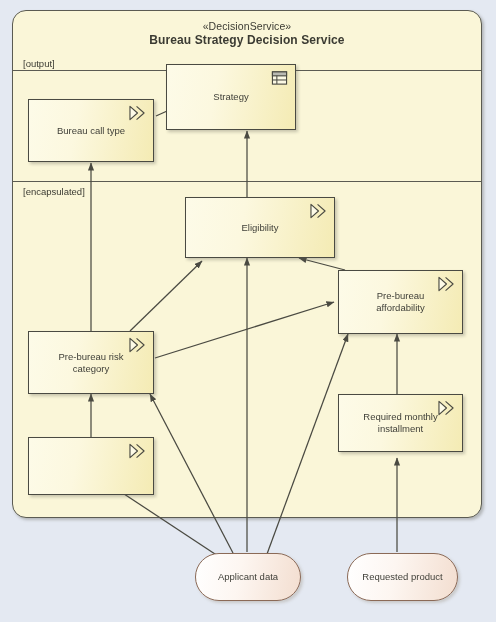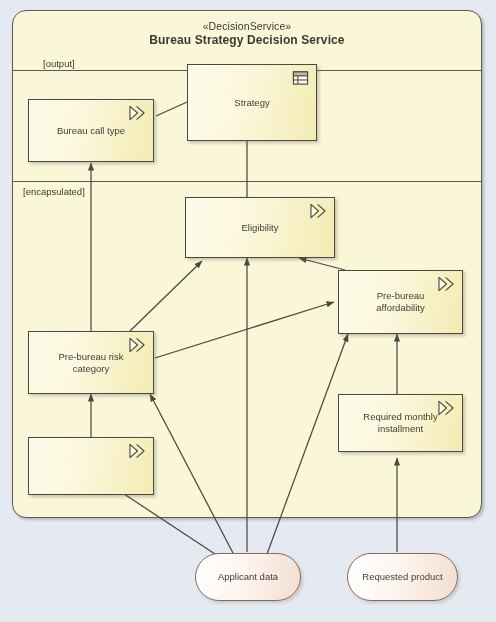--- a/index.html
+++ b/index.html
@@ -81,21 +81,21 @@
 
 <div id="stage">
 
   <div class="ds-container">
 
     <div class="ds-header">
       <div class="ds-stereotype">«DecisionService»</div>
       <div class="ds-title">Bureau Strategy Decision Service</div>
     </div>
 
-    <div class="section-label" style="left:10px;top:47px;margin-left:20px;">[output]</div>
+    <div class="section-label" style="left:10px;top:47px;">[output]</div>
 
     <div class="ds-divider" style="top:170px;"></div>
 
     <div class="section-label" style="left:10px;top:175px;">[encapsulated]</div>
   </div>
 
   <svg class="edges" viewBox="0 0 496 622">
     <defs>
       <marker id="ah" markerWidth="9" markerHeight="9" refX="7.6" refY="3.1" orient="auto" markerUnits="userSpaceOnUse">
         <path d="M0,0 L8,3.1 L0,6.2 z" fill="#4a4a42"></path>
@@ -132,21 +132,21 @@
   </svg>
 
   <div class="node" style="left:28px;top:99px;width:126px;height:63px;">
     <span class="label">Bureau call type</span>
     <svg class="node-icon" viewBox="0 0 20 17">
       <path d="M2,1.5 L10,8.5 L2,15.5 z" fill="#fdfbe8" stroke="#4a4a42" stroke-width="1.2" stroke-linejoin="round"></path>
       <path d="M9,1.5 L17,8.5 L9,15.5" fill="none" stroke="#4a4a42" stroke-width="1.2" stroke-linejoin="round"></path>
     </svg>
   </div>
 
-  <div class="node" style="left:187px;top:64px;width:130px;height:77px;">
+  <div class="node" style="left:166px;top:64px;width:130px;height:66px;">
     <span class="label">Strategy</span>
     <svg class="node-icon" viewBox="0 0 20 17">
       <rect x="2.5" y="2" width="15" height="13" fill="#fbf8e4" stroke="#4a4a42" stroke-width="1.2"></rect>
       <rect x="2.5" y="2" width="15" height="4.2" fill="#b9b9b2" stroke="#4a4a42" stroke-width="1.2"></rect>
       <line x1="7.2" y1="6.2" x2="7.2" y2="15" stroke="#4a4a42" stroke-width="1.1"></line>
       <line x1="2.5" y1="10.6" x2="17.5" y2="10.6" stroke="#4a4a42" stroke-width="1.1"></line>
     </svg>
   </div>
 
   <div class="node" style="left:185px;top:197px;width:150px;height:61px;">

